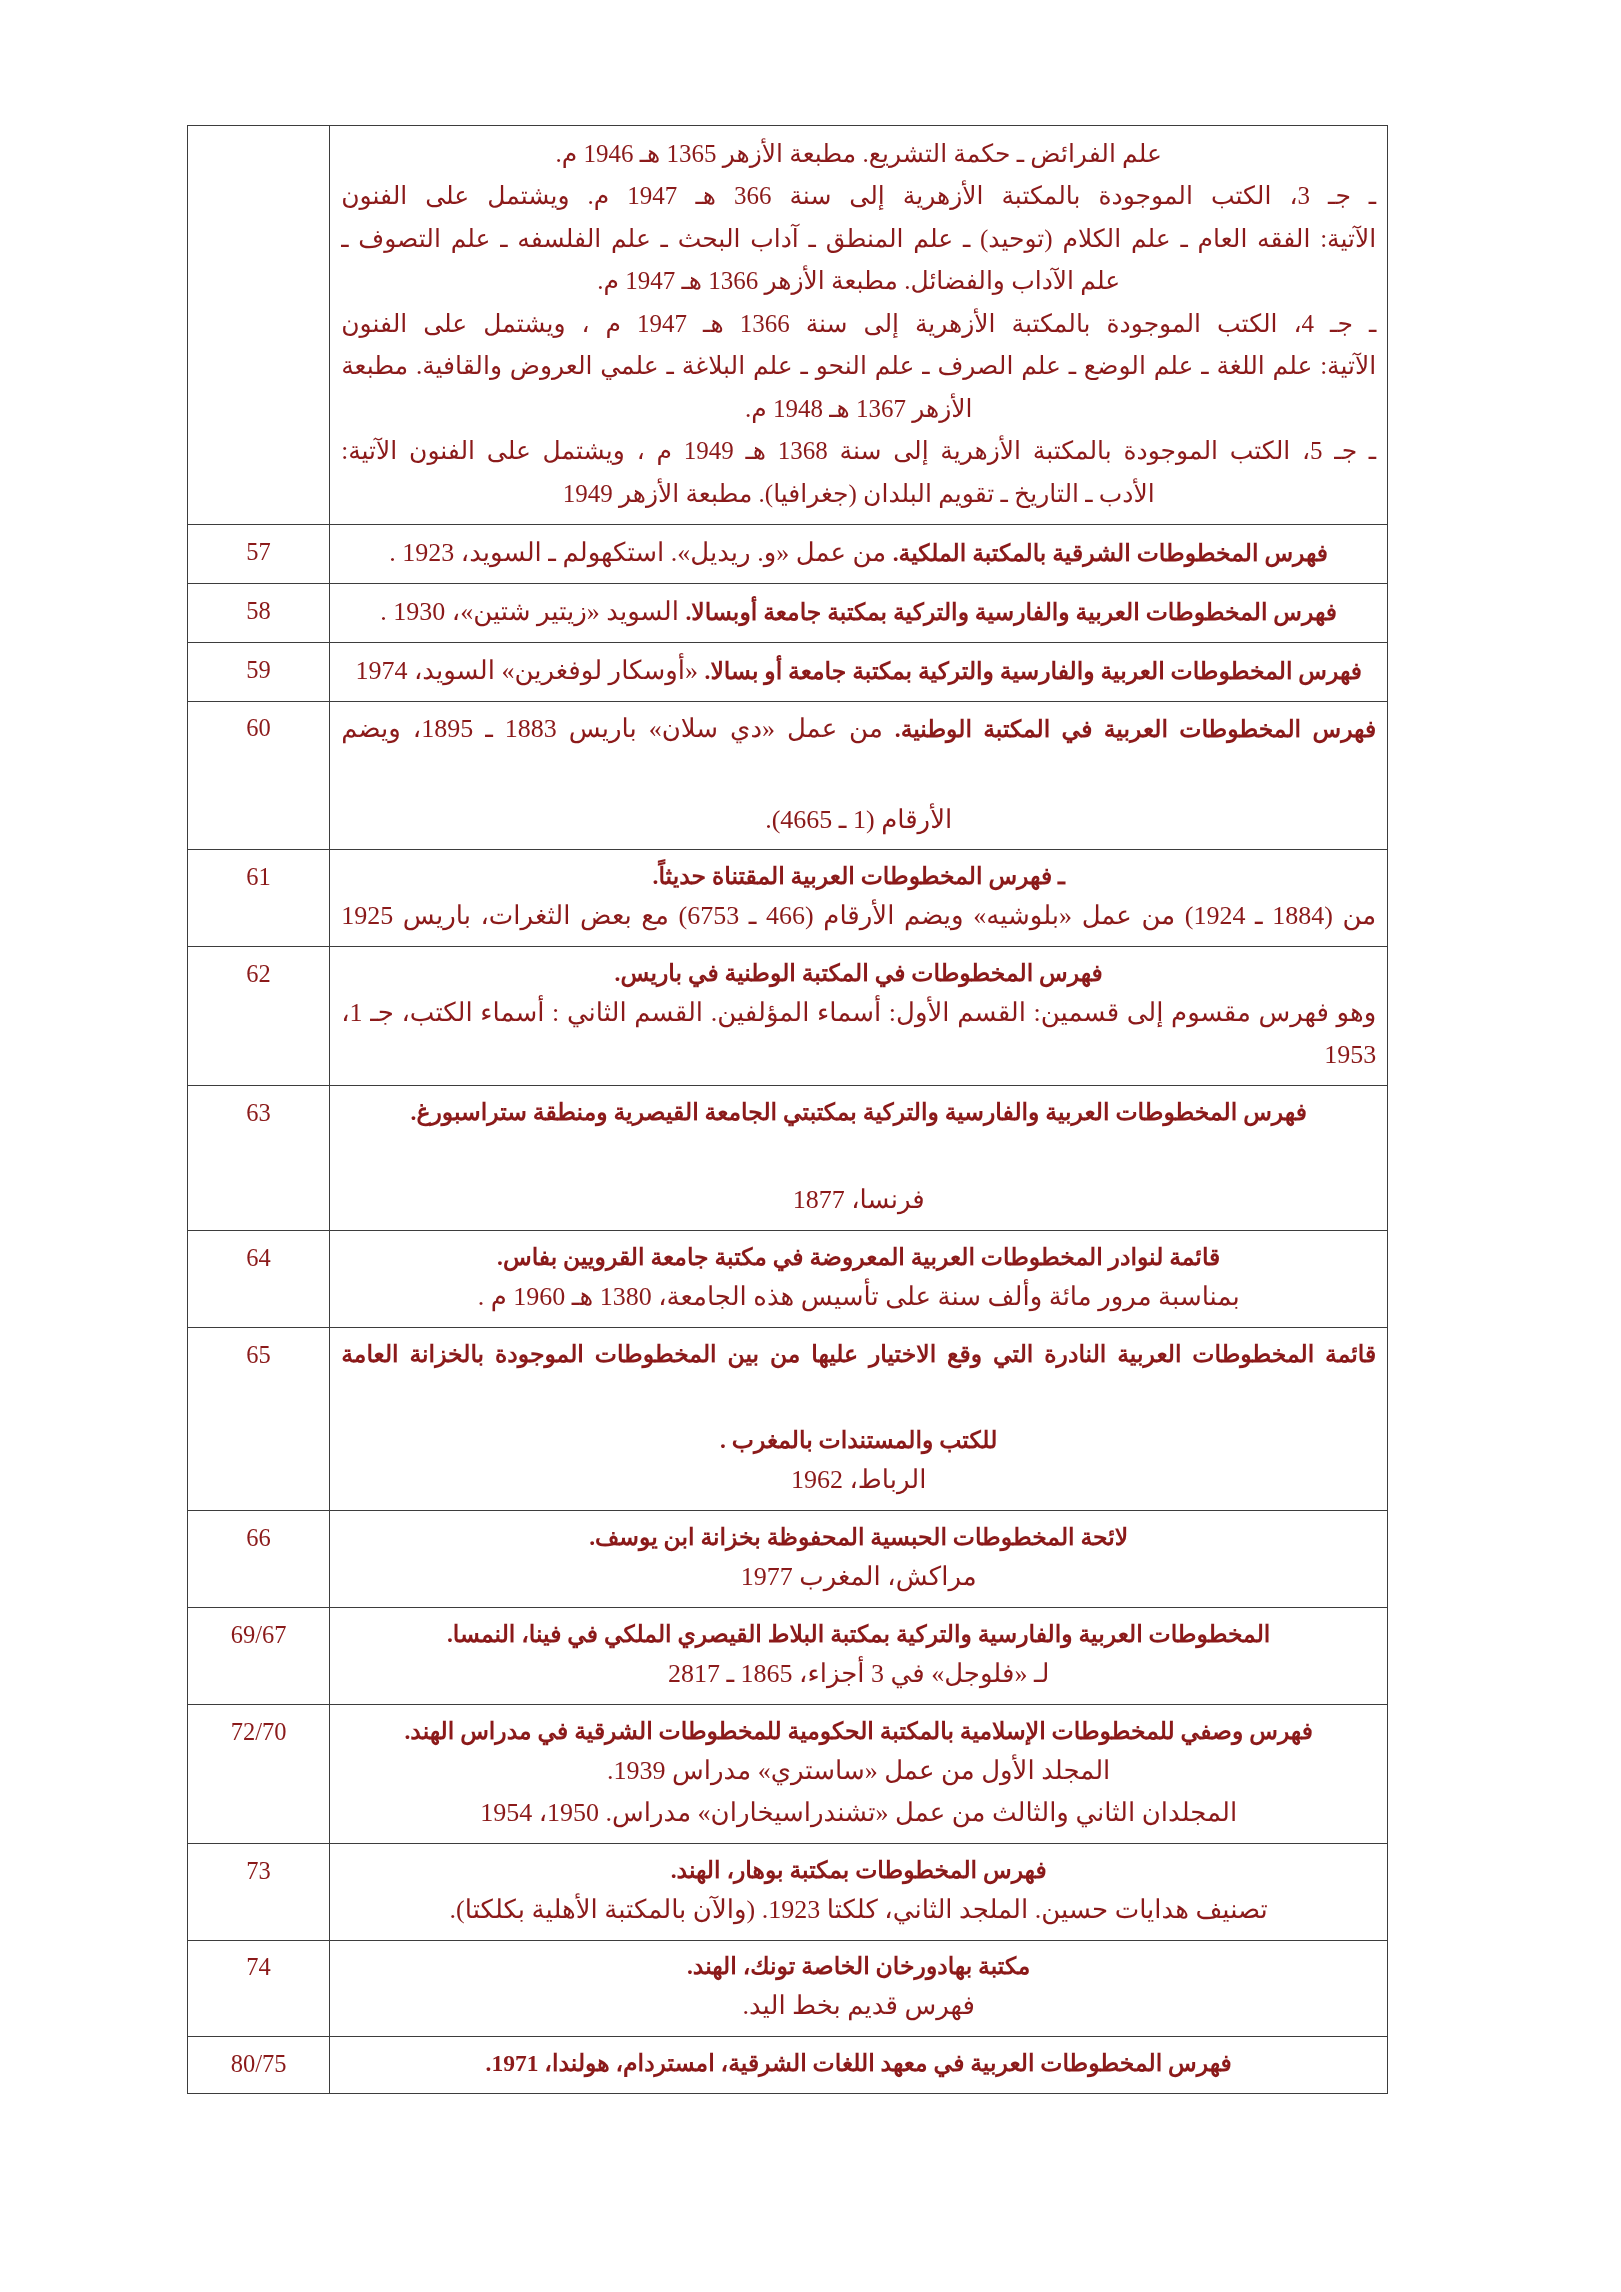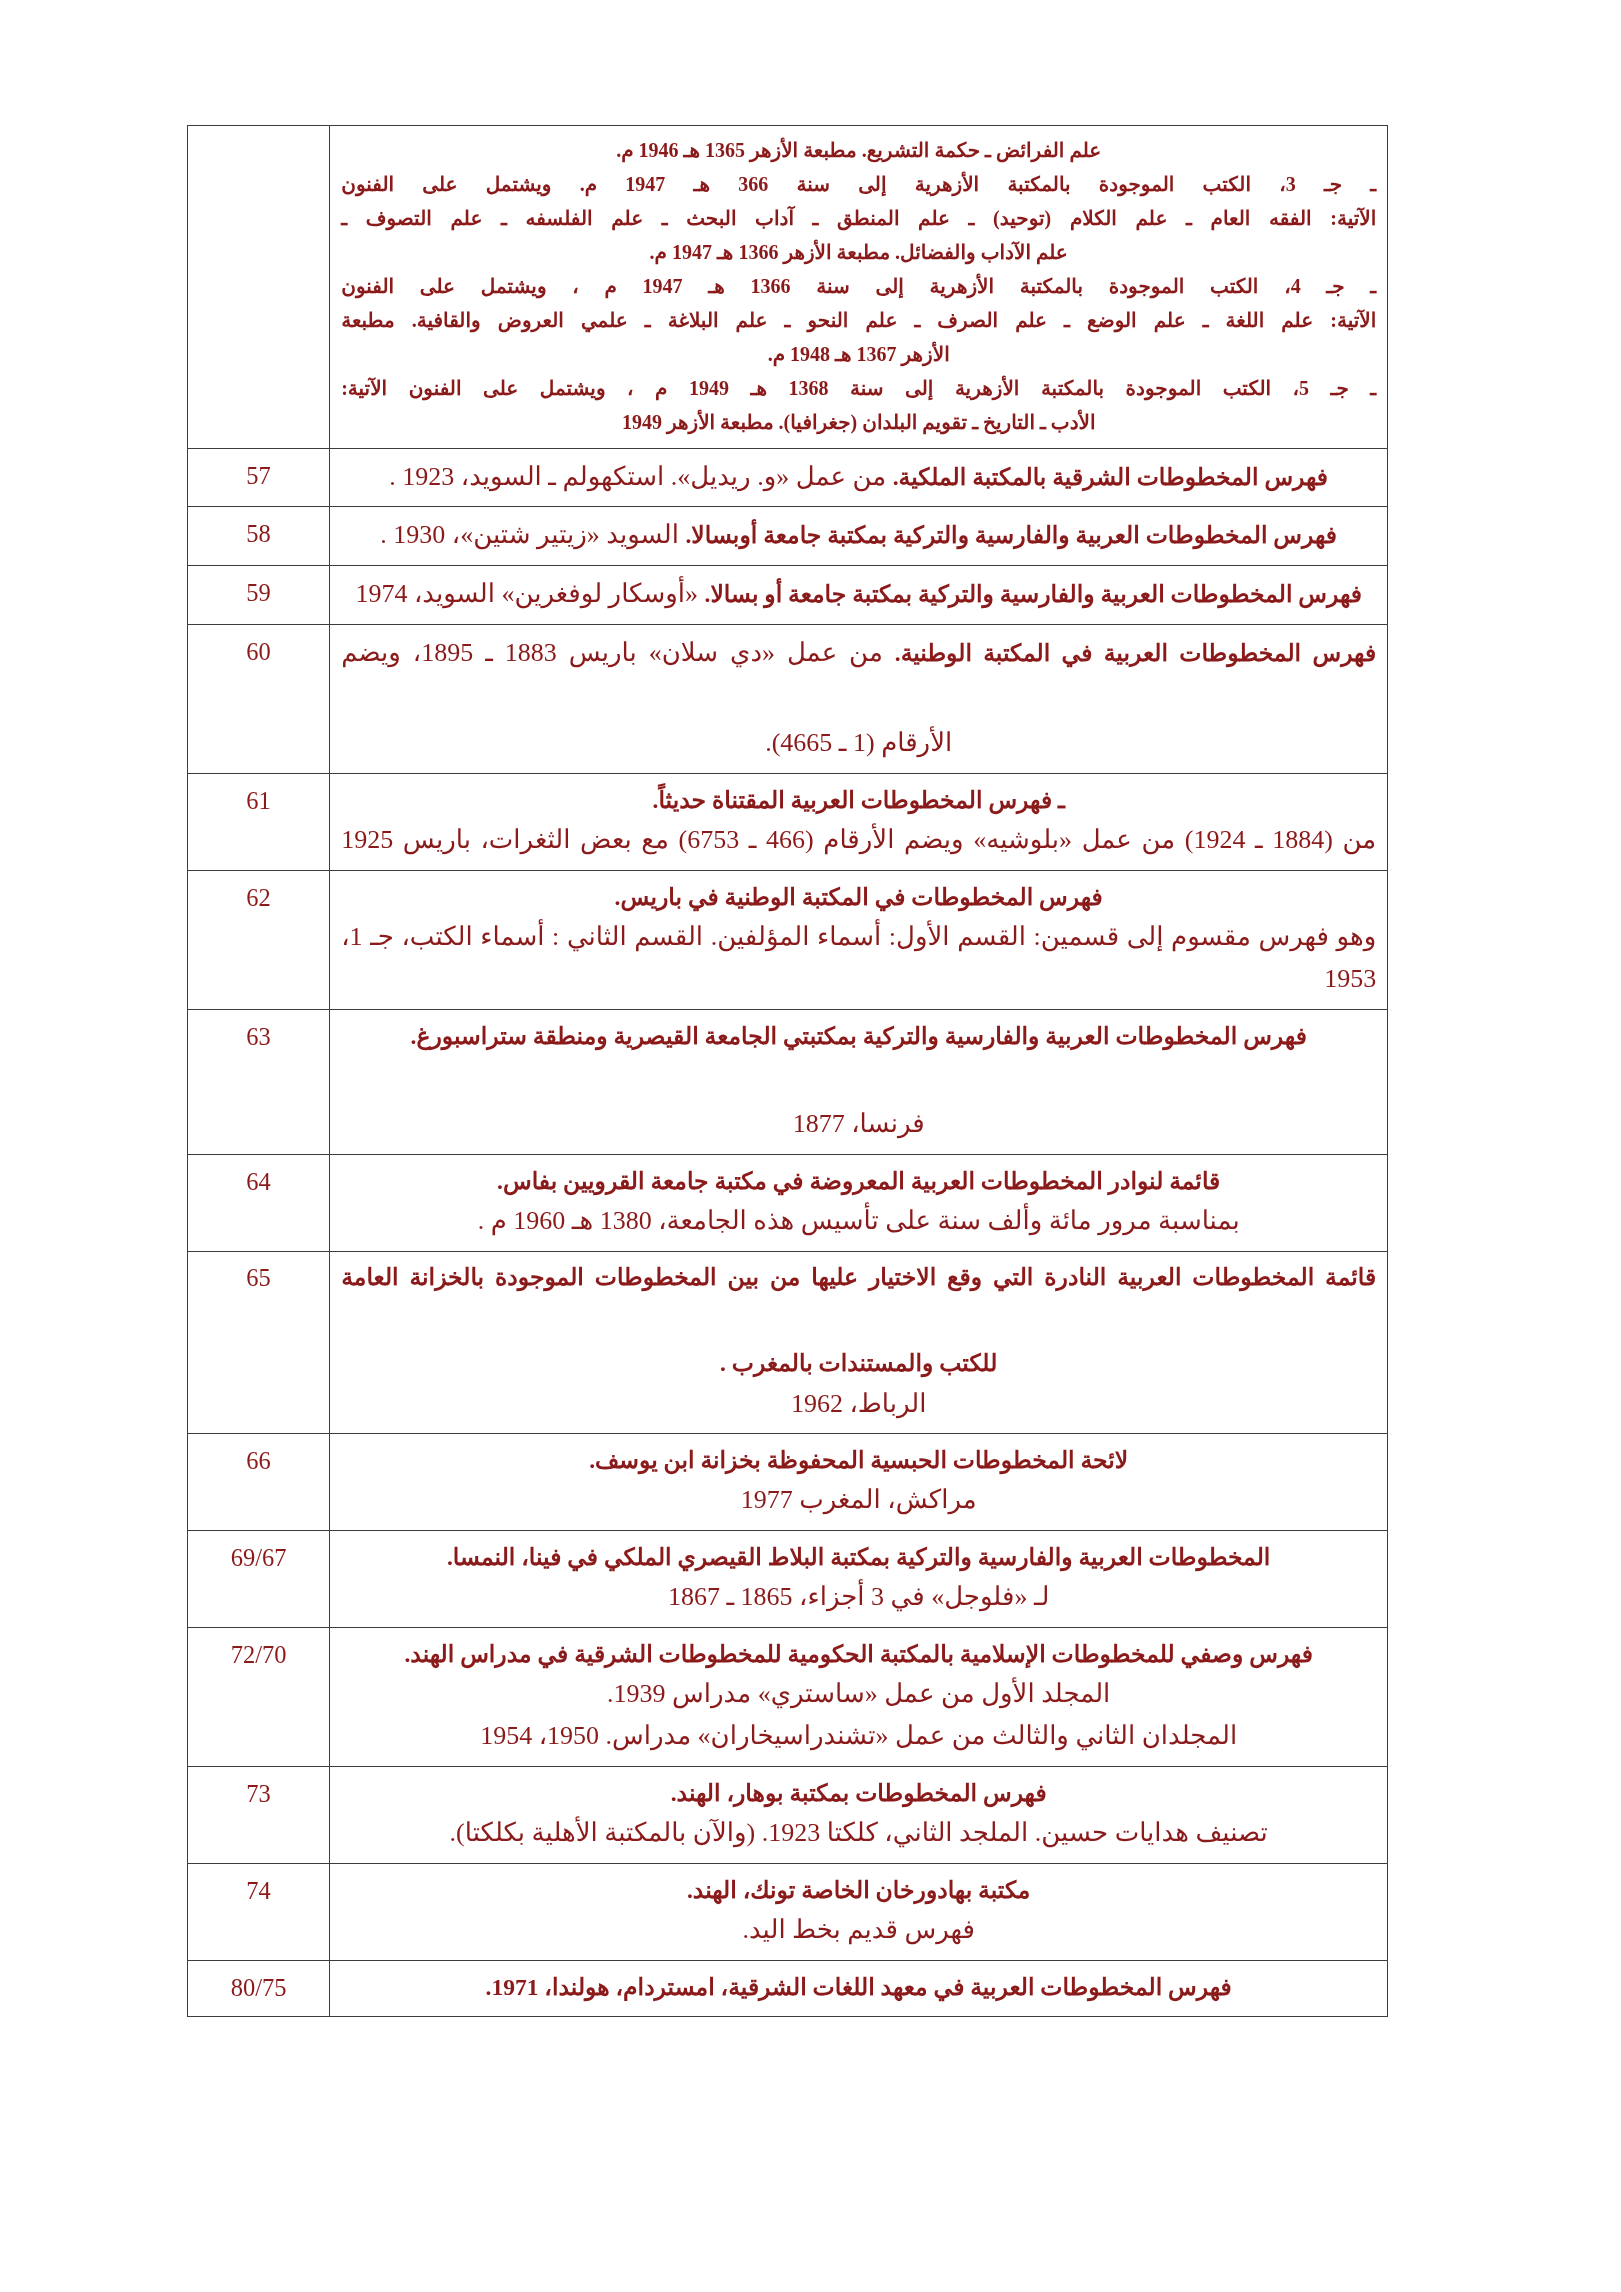--- a/index.html
+++ b/index.html
@@ -44,25 +44,24 @@
     width: 120px;
     text-align: center;
     font-size: 24.5px;
     font-family: "Liberation Serif", "DejaVu Serif", serif;
     color: #8b1a1a;
     padding-top: 8.8px;
     margin-top: 10px;
   }
   
   .intro-block {
-    font-size: 20px;
+    font-size: 25px;
     line-height: 1.70;
     text-align: justify;
     text-align-last: center;
-    font-weight: bold;
   }
   .intro-line {
     display: block;
     margin: 0;
     padding: 0;
   }
   .intro-line.lead {
     text-align: justify;
     text-align-last: center;
   }
@@ -175,21 +174,21 @@
         <tr>
           <td class="entry-cell">
             <span class="entry-line line-center"><span class="entry-title">لائحة المخطوطات الحبسية المحفوظة بخزانة ابن يوسف.</span></span>
             <span class="entry-line line-center"><span class="entry-note">مراكش، المغرب 1977</span></span>
           </td>
           <td class="num-cell"><span class="ltr-num">66</span></td>
         </tr>
         <tr>
           <td class="entry-cell">
             <span class="entry-line line-center"><span class="entry-title">المخطوطات العربية والفارسية والتركية بمكتبة البلاط القيصري الملكي في فينا، النمسا.</span></span>
-            <span class="entry-line line-center"><span class="entry-note">لـ «فلوجل» في 3 أجزاء، 1865 ـ 1867</span></span>
+            <span class="entry-line line-center"><span class="entry-note">لـ «فلوجل» في 3 أجزاء، 1865 ـ 2817</span></span>
           </td>
           <td class="num-cell"><span class="ltr-num">69/67</span></td>
         </tr>
         <tr>
           <td class="entry-cell">
             <span class="entry-line line-center"><span class="entry-title">فهرس وصفي للمخطوطات الإسلامية بالمكتبة الحكومية للمخطوطات الشرقية في مدراس الهند.</span></span>
             <span class="entry-line line-center"><span class="entry-note">المجلد الأول من عمل «ساستري» مدراس 1939.</span></span>
             <span class="entry-line line-center"><span class="entry-note">المجلدان الثاني والثالث من عمل «تشندراسيخاران» مدراس. 1950، 1954</span></span>
           </td>
           <td class="num-cell"><span class="ltr-num">72/70</span></td>

